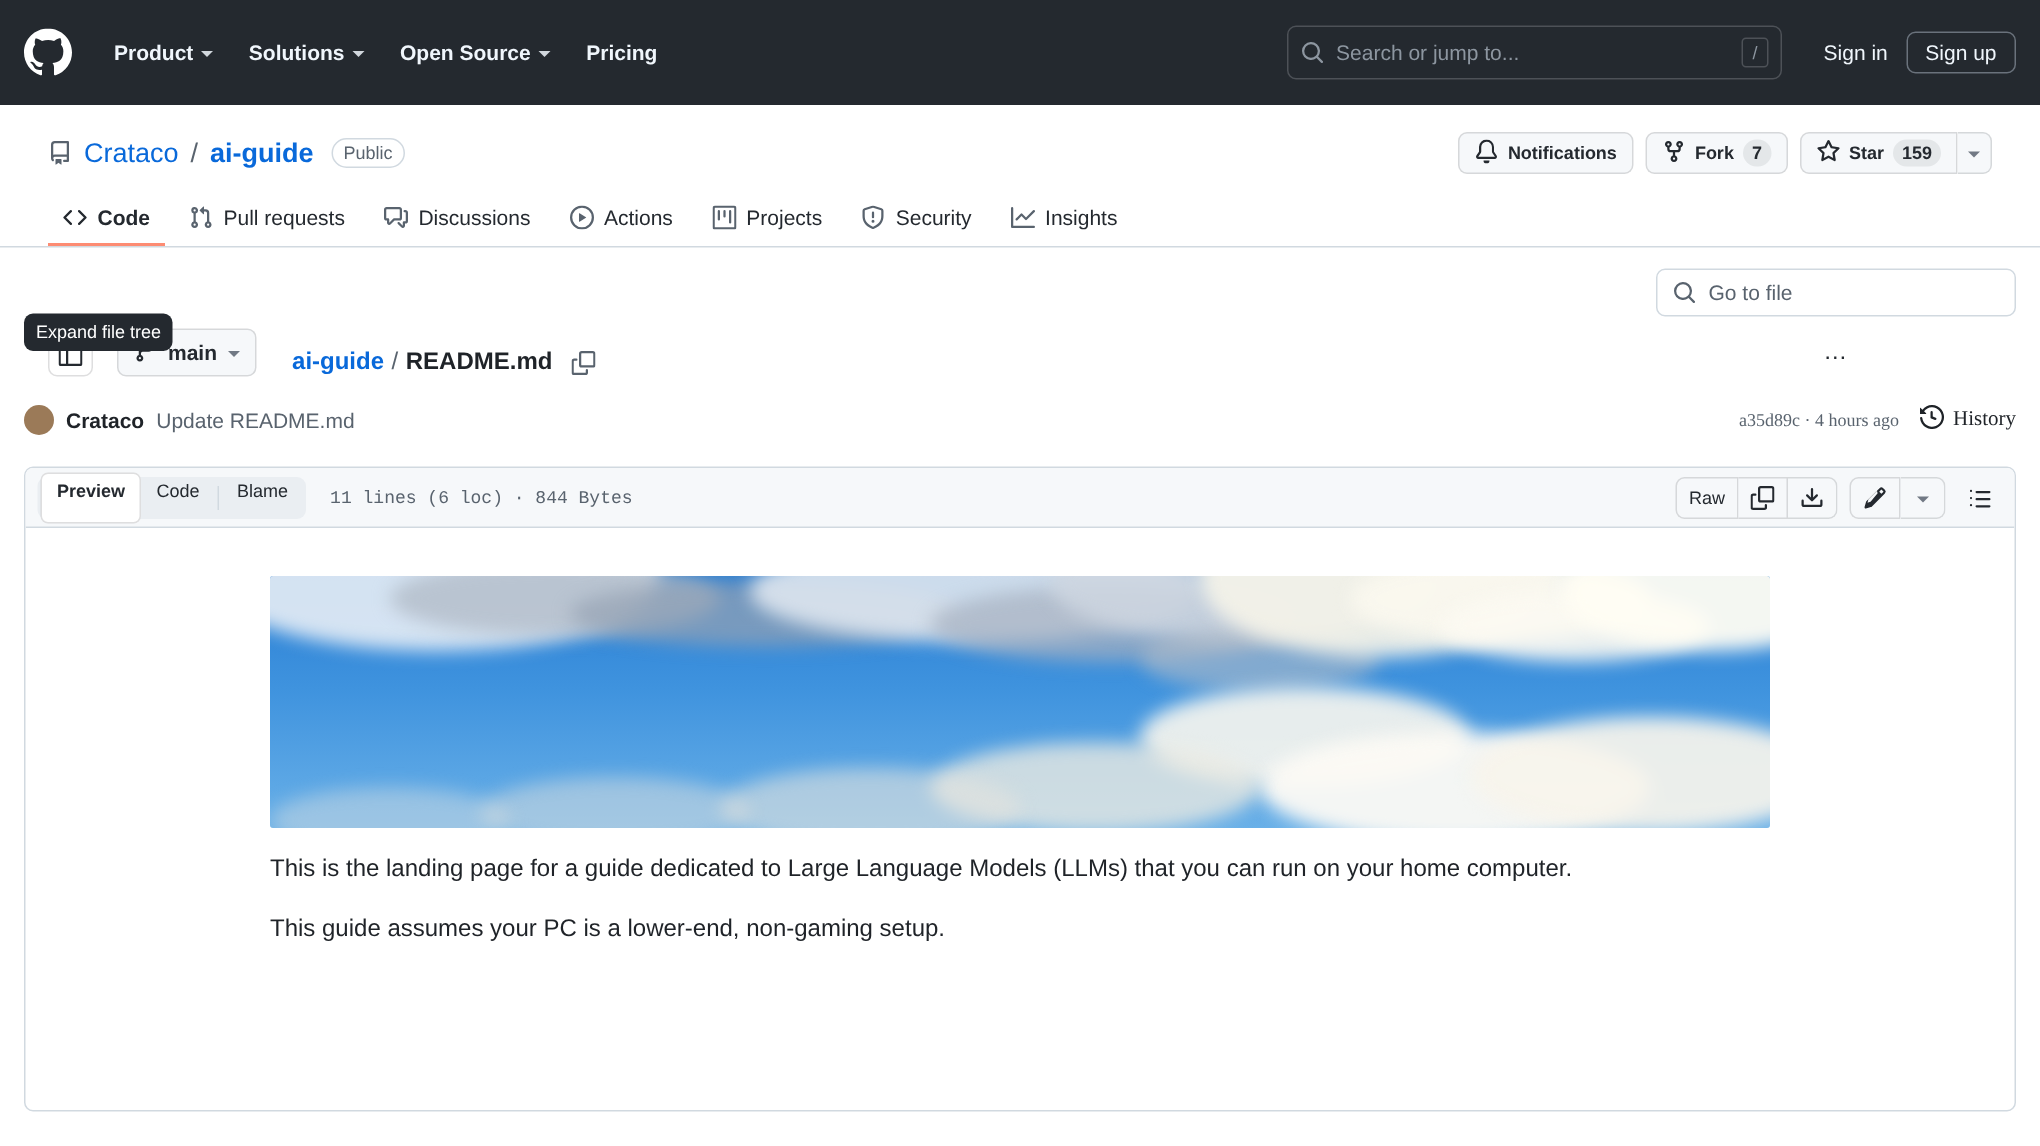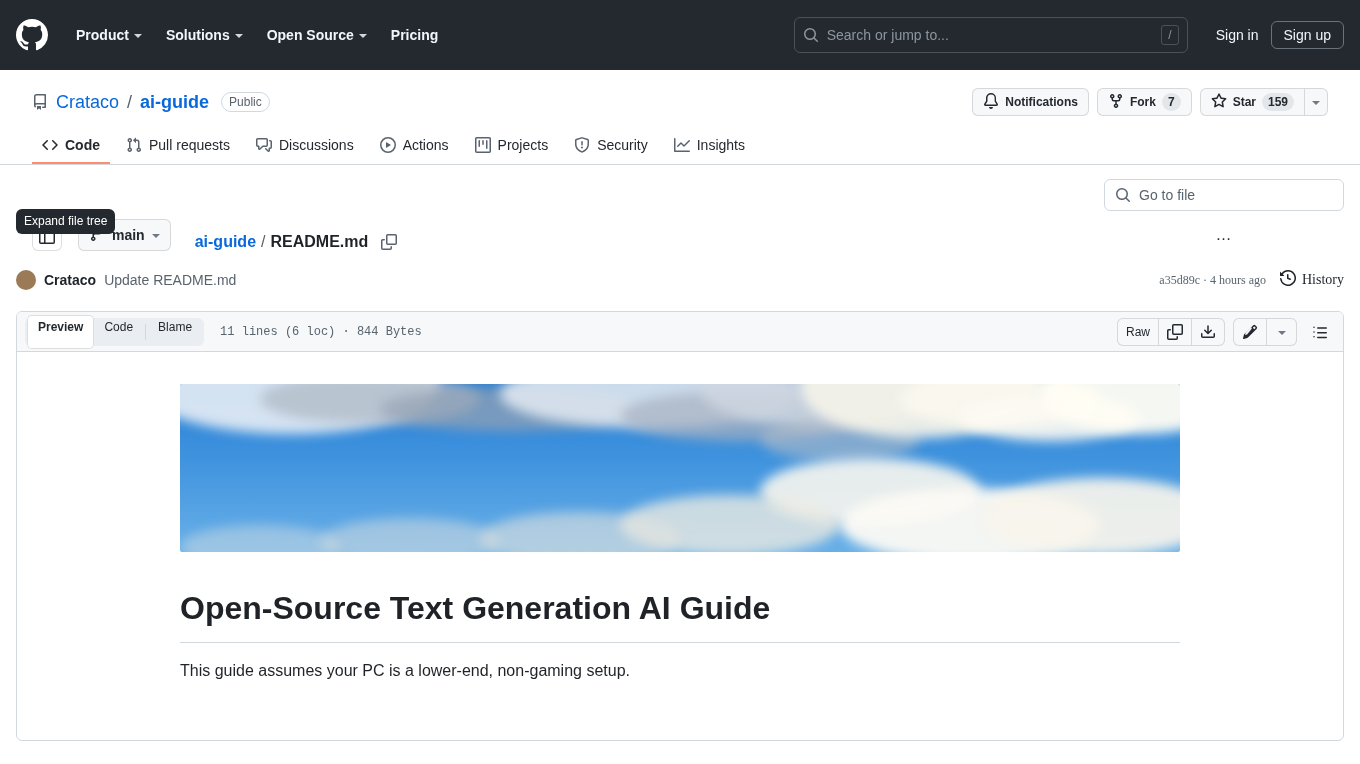--- a/index.html
+++ b/index.html
@@ -41,21 +41,21 @@
     display: inline-block;
     position: relative; top: 1px;
   }
   .hdr-right {
     margin-left: auto;
     display: flex;
     align-items: center;
     gap: 0;
   }
   .search-box {
-    width: 394px;
+    width: 330px;
     height: 30px;
     border: 1px solid #4d5157;
     border-radius: 6px;
     background: #24292f;
     display: flex;
     align-items: center;
     padding: 17px 8px;
     color: #8d96a0;
     font-size: 14px;
     cursor: text;
@@ -649,18 +649,18 @@
         <div class="cloud" style="left:86%;top:-18%;width:20%;height:48%;background:rgba(255,253,243,.95);"></div>
         <div class="cloud" style="left:58%;top:44%;width:22%;height:40%;background:rgba(248,246,238,.9);"></div>
         <div class="cloud" style="left:66%;top:62%;width:26%;height:44%;background:rgba(252,250,244,.95);"></div>
         <div class="cloud" style="left:80%;top:56%;width:24%;height:46%;background:rgba(247,244,236,.92);"></div>
         <div class="cloud" style="left:44%;top:66%;width:22%;height:36%;background:rgba(236,234,226,.78);"></div>
         <div class="cloud" style="left:30%;top:76%;width:20%;height:32%;background:rgba(226,226,222,.6);"></div>
         <div class="cloud" style="left:14%;top:80%;width:18%;height:28%;background:rgba(222,224,222,.5);"></div>
         <div class="cloud" style="left:0%;top:84%;width:16%;height:26%;background:rgba(220,224,224,.45);"></div>
       </div>
 
-      <h1 class="h1">Open-Source Text Generation AI Guide</h1>
+      <p class="para">This is the landing page for a guide dedicated to Large Language Models (LLMs) that you can run on your home computer.</p>
       <p class="para">This guide assumes your PC is a lower-end, non-gaming setup.</p>
 
     </div>
   </div>
 </div>
 
 </body></html>

